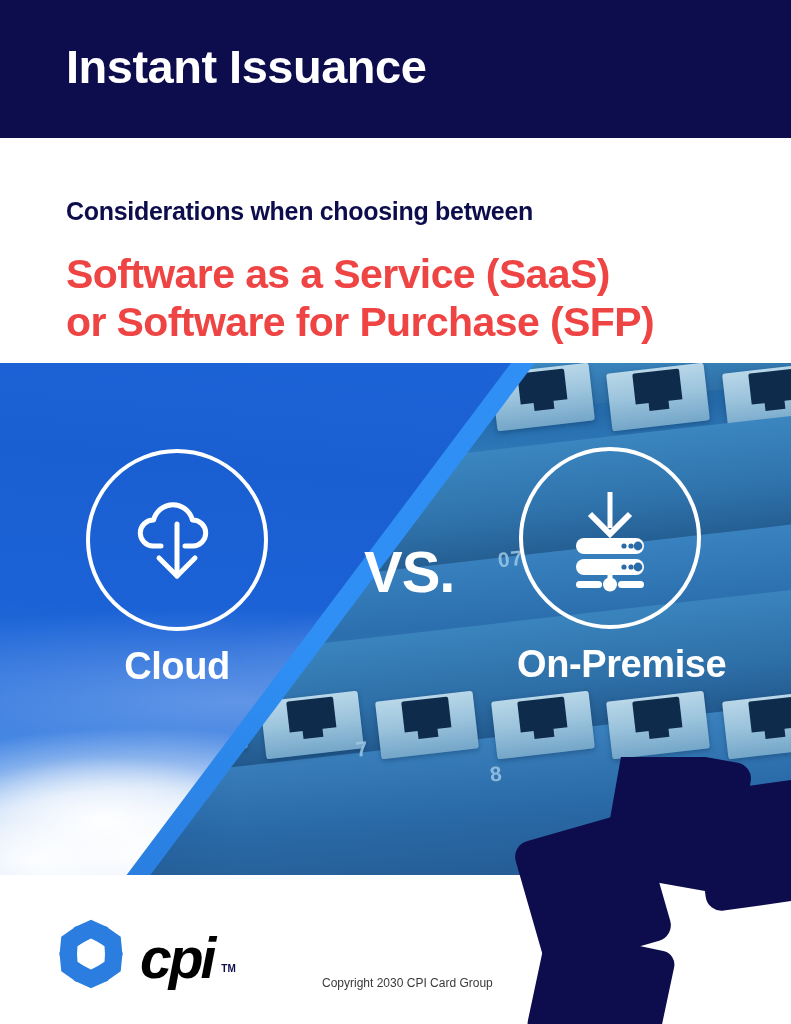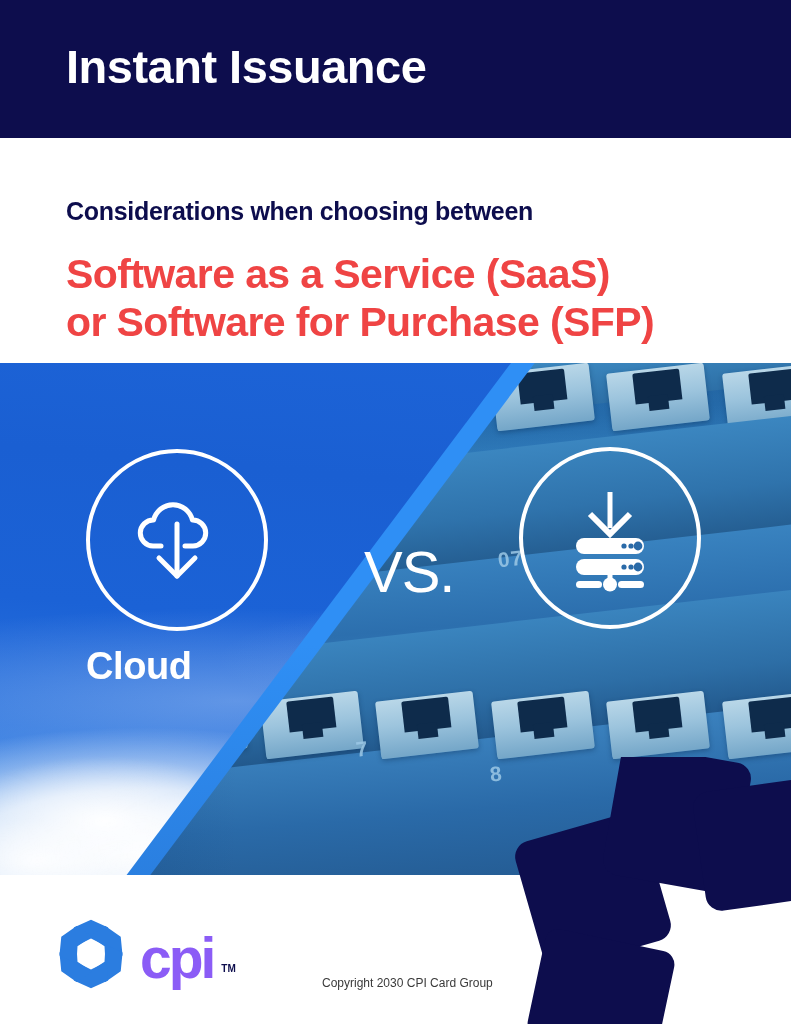--- a/index.html
+++ b/index.html
@@ -106,49 +106,49 @@
     background:linear-gradient(100deg,#3f7fd0,#2f66b4);
     box-shadow:0 3px 8px rgba(8,30,64,.4);
   }
   .hero-seam{
     position:absolute; inset:0;
     clip-path:polygon(64.6% 0%, 67.6% 0%, 19.0% 100%, 16.0% 100%);
     background:linear-gradient(180deg,#2f8ff5 0%, #2f8ff5 55%, #2a7fe0 100%);
   }
 
   
-  .badge{ position:absolute; }
+  .badge{ position:absolute; text-align:center; }
   .badge .ring{
     width:182px; height:182px; border-radius:50%;
     border:4px solid #ffffff; position:relative; margin:0 auto;
   }
   .badge .ring svg{ position:absolute; left:50%; top:50%; transform:translate(-50%,-50%); }
   .badge .cap{
     margin-top:14px; font-size:38px; font-weight:bold; color:#ffffff;
     letter-spacing:-0.4px; white-space:nowrap;
   }
   #badge-cloud{ left:86px; top:86px; width:182px; }
   #badge-onprem{ left:519px; top:84px; width:182px; }
   #badge-onprem .cap{ margin-left:-2px; }
 
   .vs{
     position:absolute; left:364px; top:175px;
-    font-size:58px; font-weight:normal; color:#ffffff;
+    font-size:58px; font-weight:bold; color:#ffffff;
     letter-spacing:-1px;
   }
 
   
   .footer{
     position:absolute; left:0; top:875px; width:791px; height:149px;
     background:#ffffff;
   }
   .logo{ position:absolute; left:52px; top:40px; display:flex; align-items:center; gap:10px; }
   .logo-word{
-    font-size:57px; font-weight:bold; color:#8b5cf6;
-    letter-spacing:-3px; line-height:1; position:relative; top:4px;
+    font-size:57px; font-weight:bold; color:#000000;
+    letter-spacing:-3px; line-height:1; position:relative; top:4px;font-style:italic;
   }
   .logo-tm{ font-size:10px; font-weight:bold; color:#0d0d4d; position:relative; top:14px; left:-2px; }
   .copyright{
     position:absolute; left:322px; top:976px;
     font-size:12px; color:#3a3a3a;
   }
 
   
   .decor{
     position:absolute; left:487px; top:757px; width:304px; height:267px;
@@ -232,20 +232,21 @@
         <rect x="24" y="79" width="68" height="16" rx="8" fill="#ffffff"></rect>
         <circle cx="72" cy="87" r="2.6" fill="#2a6aa8"></circle>
         <circle cx="79" cy="87" r="2.6" fill="#2a6aa8"></circle>
         <circle cx="86" cy="87" r="4.4" fill="#2a6aa8"></circle>
         <path d="M58 95 V104" stroke="#ffffff" stroke-width="5" fill="none"></path>
         <rect x="24" y="101" width="26" height="7" rx="3.5" fill="#ffffff"></rect>
         <rect x="66" y="101" width="26" height="7" rx="3.5" fill="#ffffff"></rect>
         <circle cx="58" cy="104.5" r="7" fill="#ffffff"></circle>
       </svg>
     </div>
+    <div class="cap">On-Premise</div>
   </div>
 </div>
 
 <div class="footer">
   <div class="logo">
     <svg width="78" height="78" viewBox="0 0 100 100">
       <g fill="#2b7de0">
         <g transform="rotate(0 50 50)">
             <path d="M50 6 L72 16 L70 40 L50 30 L30 40 L28 16 Z" rx="4"></path>
           </g>

